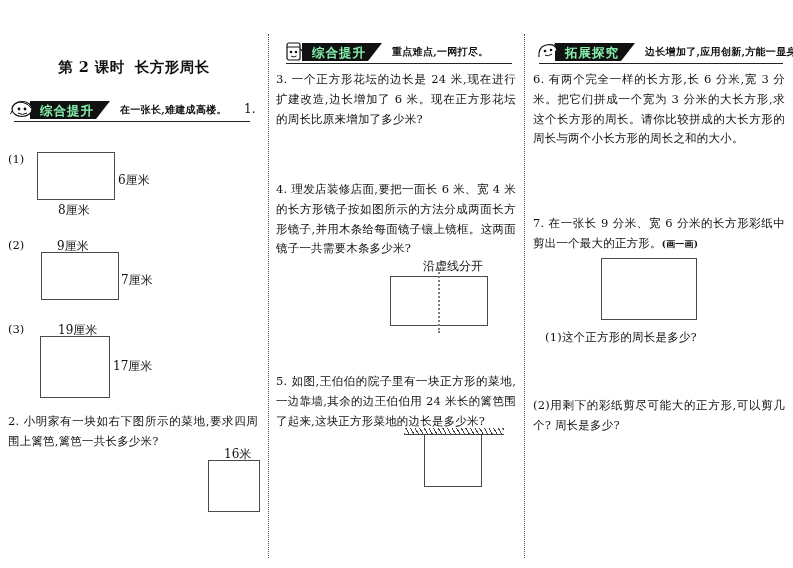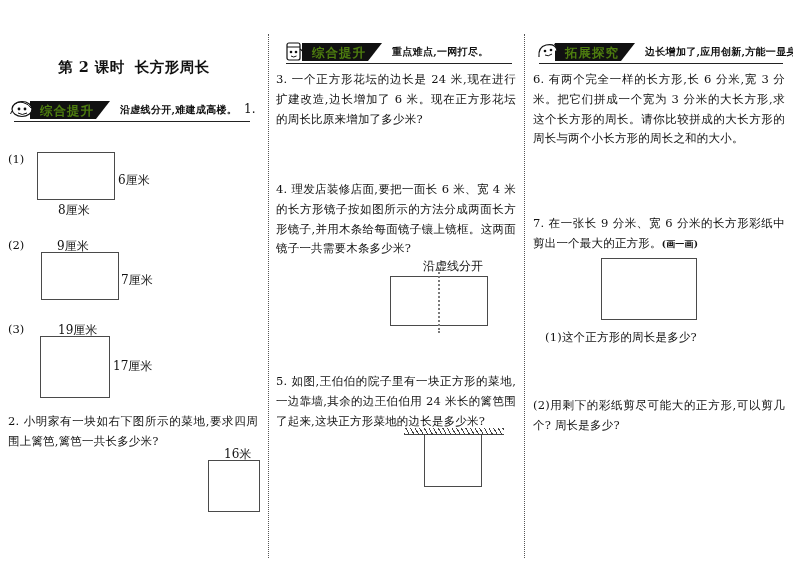--- a/index.html
+++ b/index.html
@@ -69,21 +69,21 @@
     width: 26px;
     height: 22px;
     flex: 0 0 26px;
     margin-right: -6px;
     z-index: 3;
   }
   .badge-mascot svg { display: block; }
   .badge-tag {
     position: relative;
     background: #111;
-    color: #4d7c0f;
+    color: #86efac;
     font-size: 12.5px;
     font-weight: bold;
     letter-spacing: 1px;
     padding: 1px 16px 2px 10px;
     height: 18px;
     line-height: 17px;
     box-sizing: border-box;
     clip-path: polygon(0 0, 100% 0, calc(100% - 14px) 100%, 0 100%);
     font-family: "DejaVu Sans", "Liberation Sans", sans-serif;
     white-space: nowrap;
@@ -168,21 +168,21 @@
           <svg width="26" height="22" viewBox="0 0 26 22">
             <ellipse cx="12" cy="10" rx="10" ry="7.5" fill="#fff" stroke="#111" stroke-width="1.2"></ellipse>
             <path d="M3 7 Q7 2 13 3.5 Q19 5 21 9" fill="none" stroke="#111" stroke-width="1"></path>
             <circle cx="9" cy="10" r="1.4" fill="#111"></circle>
             <circle cx="15" cy="10" r="1.4" fill="#111"></circle>
             <path d="M8 14 Q12 17 17 14" fill="none" stroke="#111" stroke-width="1"></path>
             <path d="M2 12 L0.5 15" stroke="#111" stroke-width="1"></path>
           </svg>
         </div>
         <div class="badge-tag">综合提升</div>
-        <div class="badge-motto">沿虚线分开,难建成高楼。</div>
+        <div class="badge-motto">在一张长,难建成高楼。</div>
       </div>
       <div class="badge-rule" style="top:21px; width:236px;"></div>
     </div>
 
     <div class="corner-num" style="left:244px; top:102px;">1.</div>
 
 
     <div class="item-no" style="left:8px; top:152px;">(1)</div>
     <div class="fig-box" style="left:37px; top:152px; width:78px; height:48px;"></div>
     <div class="fig-label" style="left:118px; top:172px;">6厘米</div>

